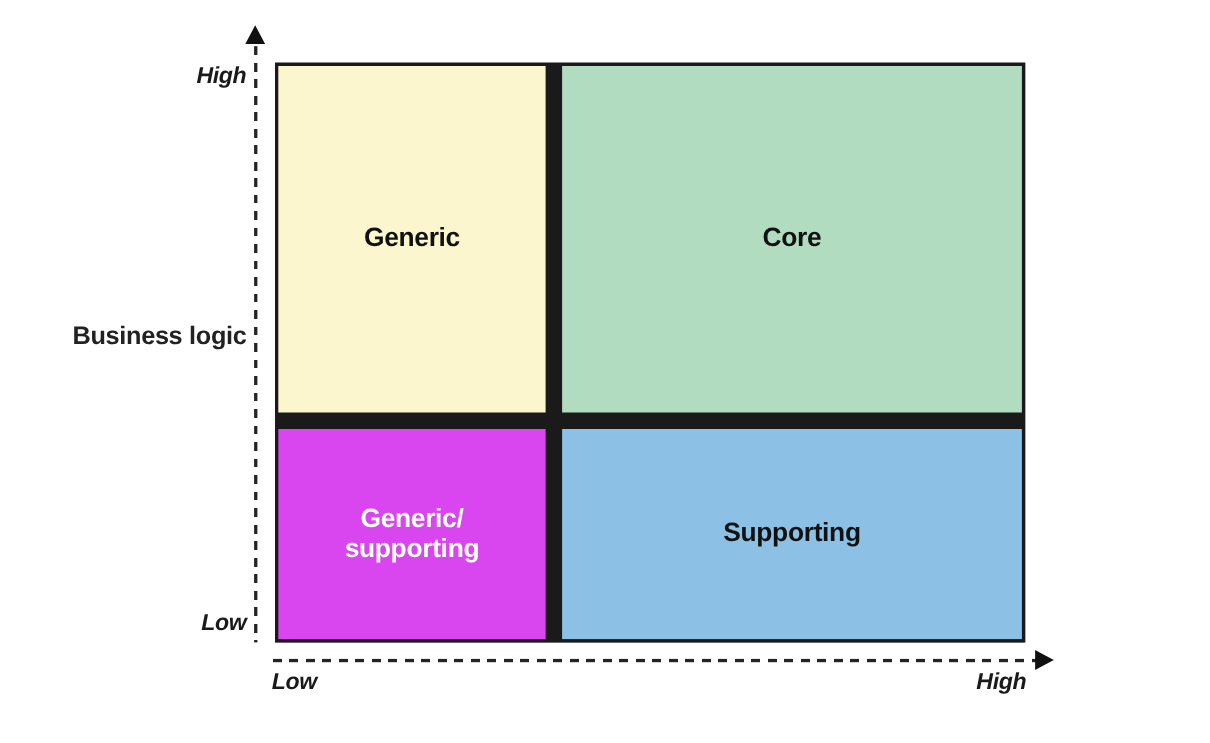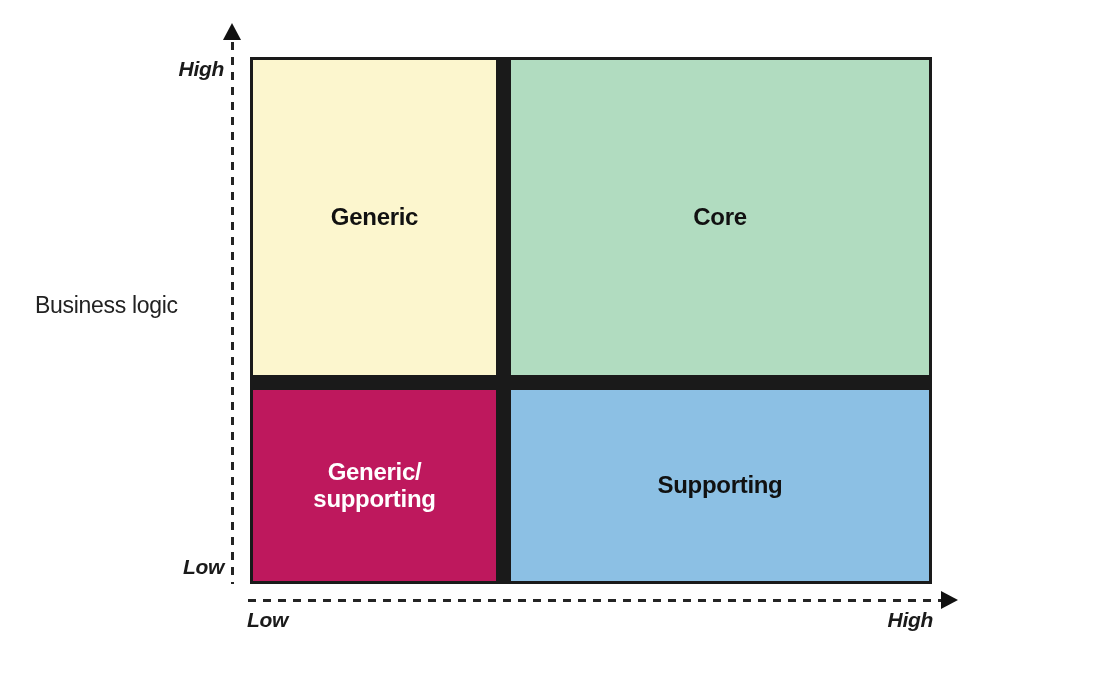--- a/index.html
+++ b/index.html
@@ -82,24 +82,24 @@
   }
   .y-high { left: 124px; top: 57px;  width: 100px; text-align: right; }
   .y-low  { left: 124px; top: 555px; width: 100px; text-align: right; }
   .x-low  { left: 247px; top: 608px; }
   .x-high { left: 833px; top: 608px; width: 100px; text-align: right; }
 
   
   .axis-title {
     position: absolute;
     font-size: 23px;
-    font-weight: 400;
+    font-weight: 700;
     letter-spacing: -0.3px;
     color: #222222;
-    text-align: left;
+    text-align: center;
     line-height: 1.2;
   }
   .y-title { left: 35px; top: 292px; width: 220px; }
   .x-title { left: 444px; top: 622px; width: 312px; }
 </style>
 </head>
 <body>
 
 <div class="canvas">
 
@@ -117,21 +117,21 @@
     <div>Business logic</div>
   </div>
 
   <div class="matrix">
     <div class="cell" style="background: rgb(252, 246, 206);">
       <span class="qlabel" style="color: rgb(17, 17, 17);">Generic</span>
     </div>
     <div class="cell" style="background: rgb(177, 220, 192);">
       <span class="qlabel" style="color: rgb(17, 17, 17);">Core</span>
     </div>
-    <div class="cell" style="background: #be185d;">
+    <div class="cell" style="background: #d946ef;">
       <span class="qlabel" style="color: rgb(255, 255, 255);">Generic/</span>
       <span class="qlabel" style="color: rgb(255, 255, 255);">supporting</span>
     </div>
     <div class="cell" style="background: rgb(140, 192, 228);">
       <span class="qlabel" style="color: rgb(17, 17, 17);">Supporting</span>
     </div>
   </div>
 
 </div>
 

